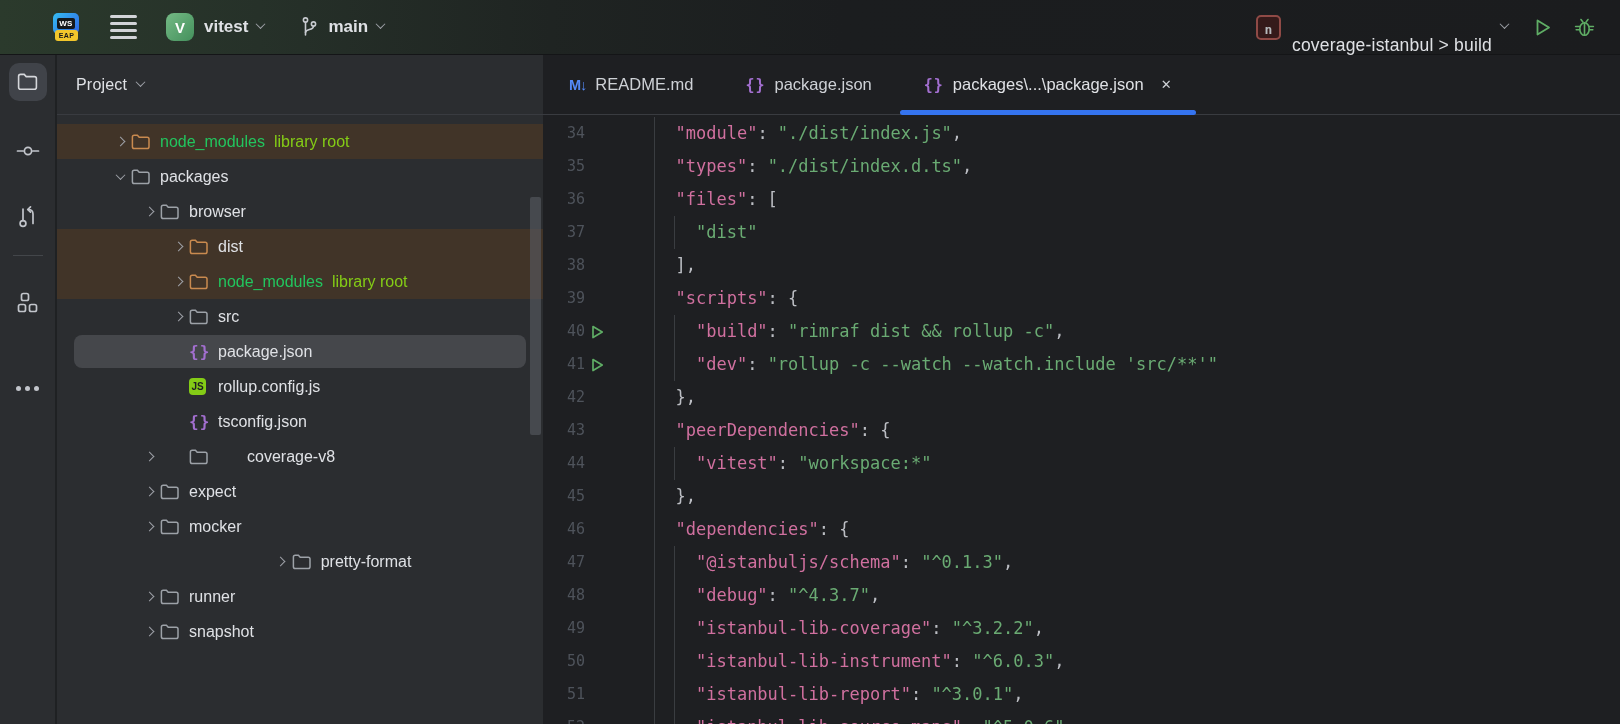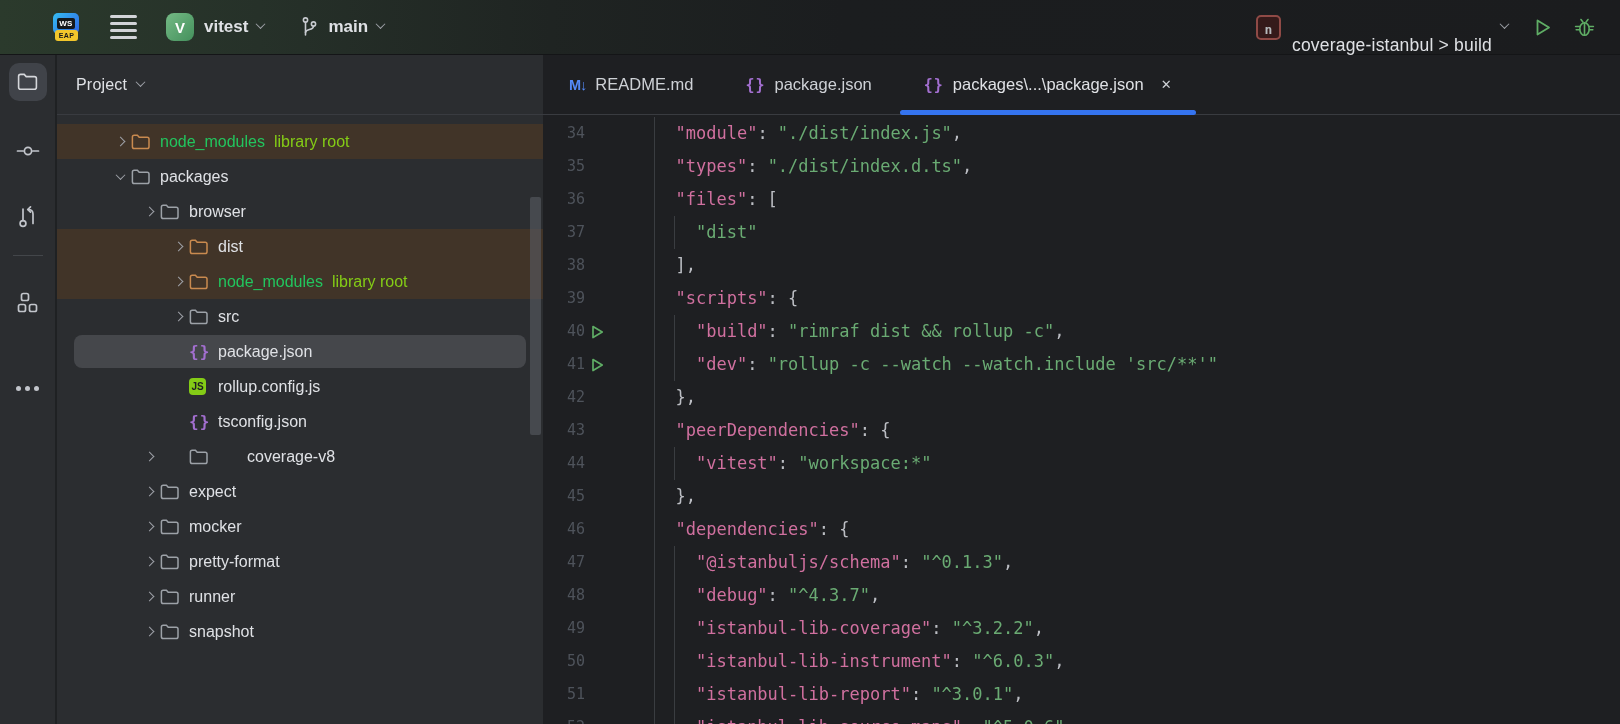--- a/index.html
+++ b/index.html
@@ -295,21 +295,21 @@
           <span class="chev">
             <i class="cv right"></i>
           </span>
           <span class="ticon">
             <svg width="19" height="16" viewBox="0 0 19 16" fill="none">
               <path d="M1.4 3.1c0-1 .8-1.8 1.8-1.8h3.2l1.8 2h8c1 0 1.8.8 1.8 1.8v7.6c0 1-.8 1.8-1.8 1.8H3.2c-1 0-1.8-.8-1.8-1.8V3.1z" stroke="#9da2a8" stroke-width="1.5"></path>
             </svg>
           </span>
           <span class="tlabel">mocker</span>
         </div>
-        <div class="trow" style="padding-left: 81px;">
+        <div class="trow" style="padding-left: 81px; justify-content: center;">
           <span class="chev">
             <i class="cv right"></i>
           </span>
           <span class="ticon">
             <svg width="19" height="16" viewBox="0 0 19 16" fill="none">
               <path d="M1.4 3.1c0-1 .8-1.8 1.8-1.8h3.2l1.8 2h8c1 0 1.8.8 1.8 1.8v7.6c0 1-.8 1.8-1.8 1.8H3.2c-1 0-1.8-.8-1.8-1.8V3.1z" stroke="#9da2a8" stroke-width="1.5"></path>
             </svg>
           </span>
           <span class="tlabel">pretty-format</span>
         </div>

